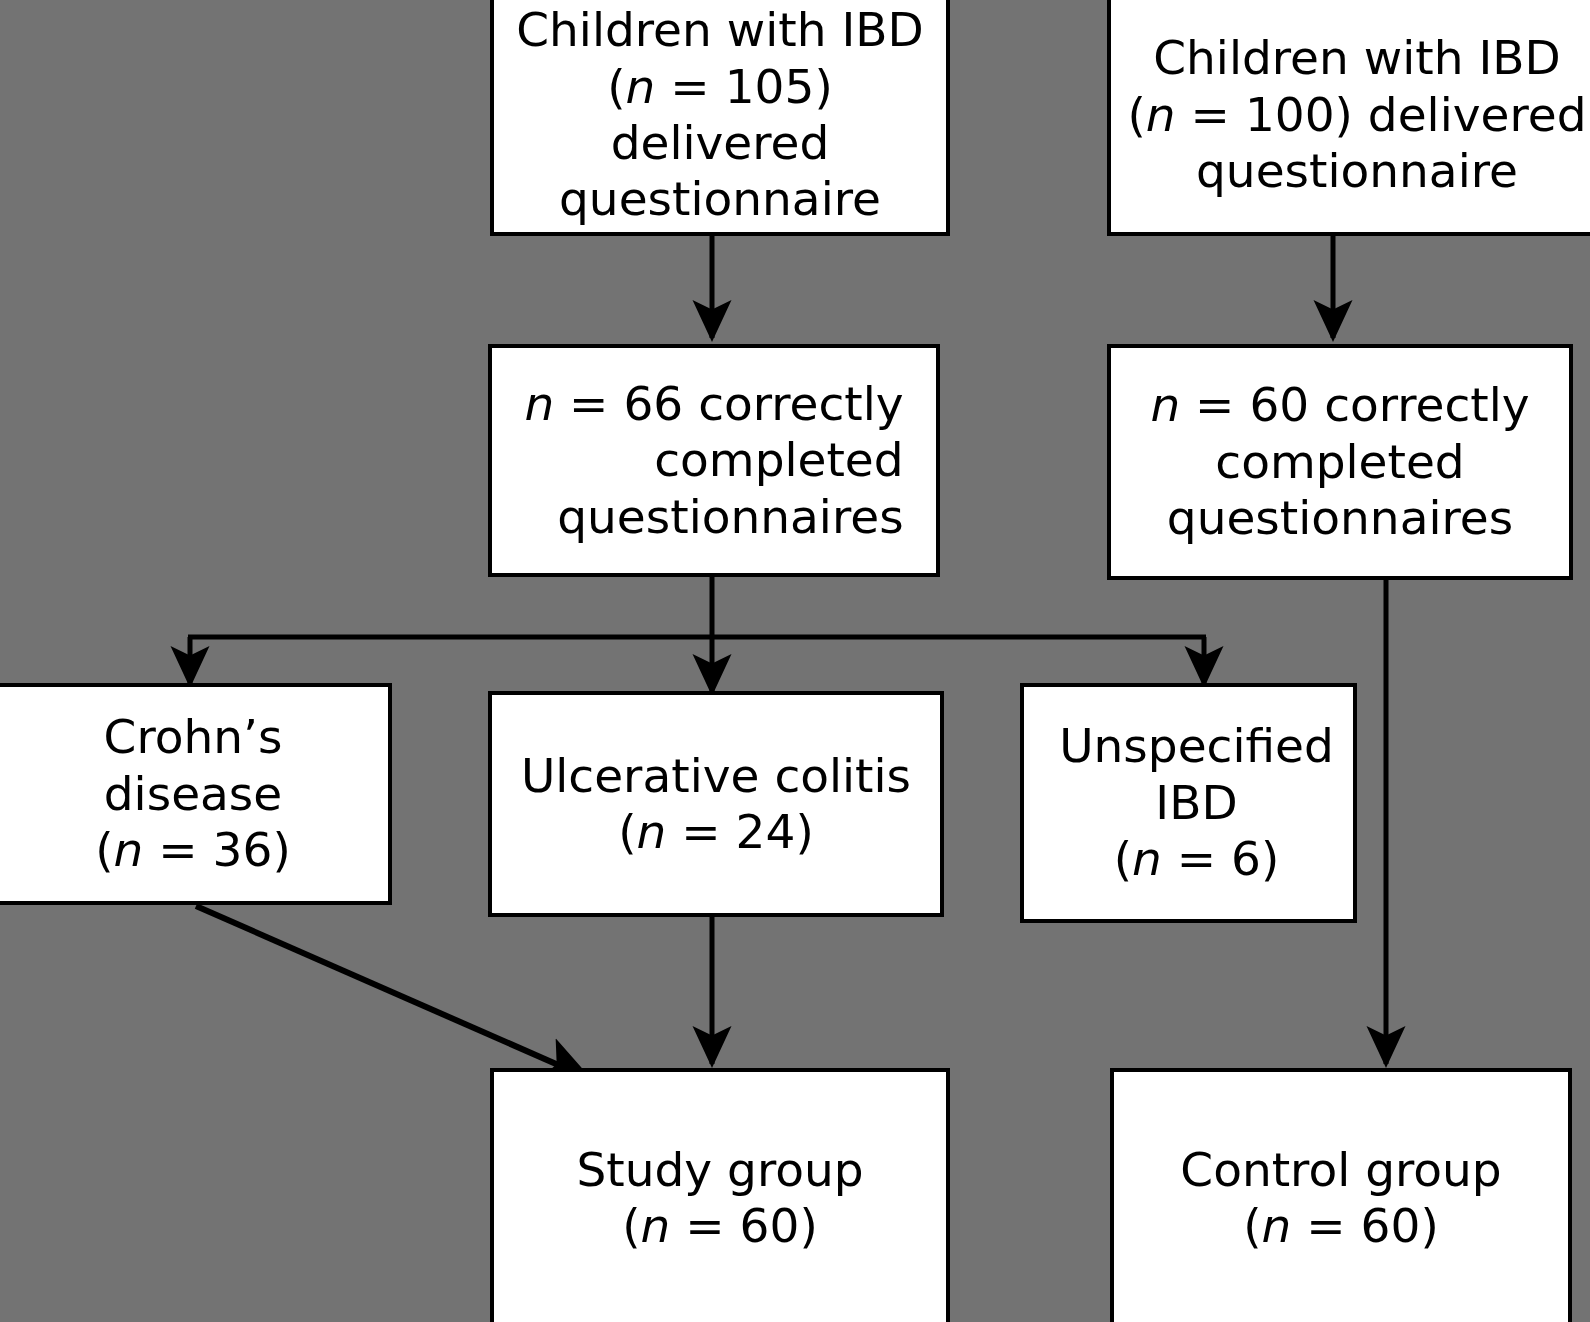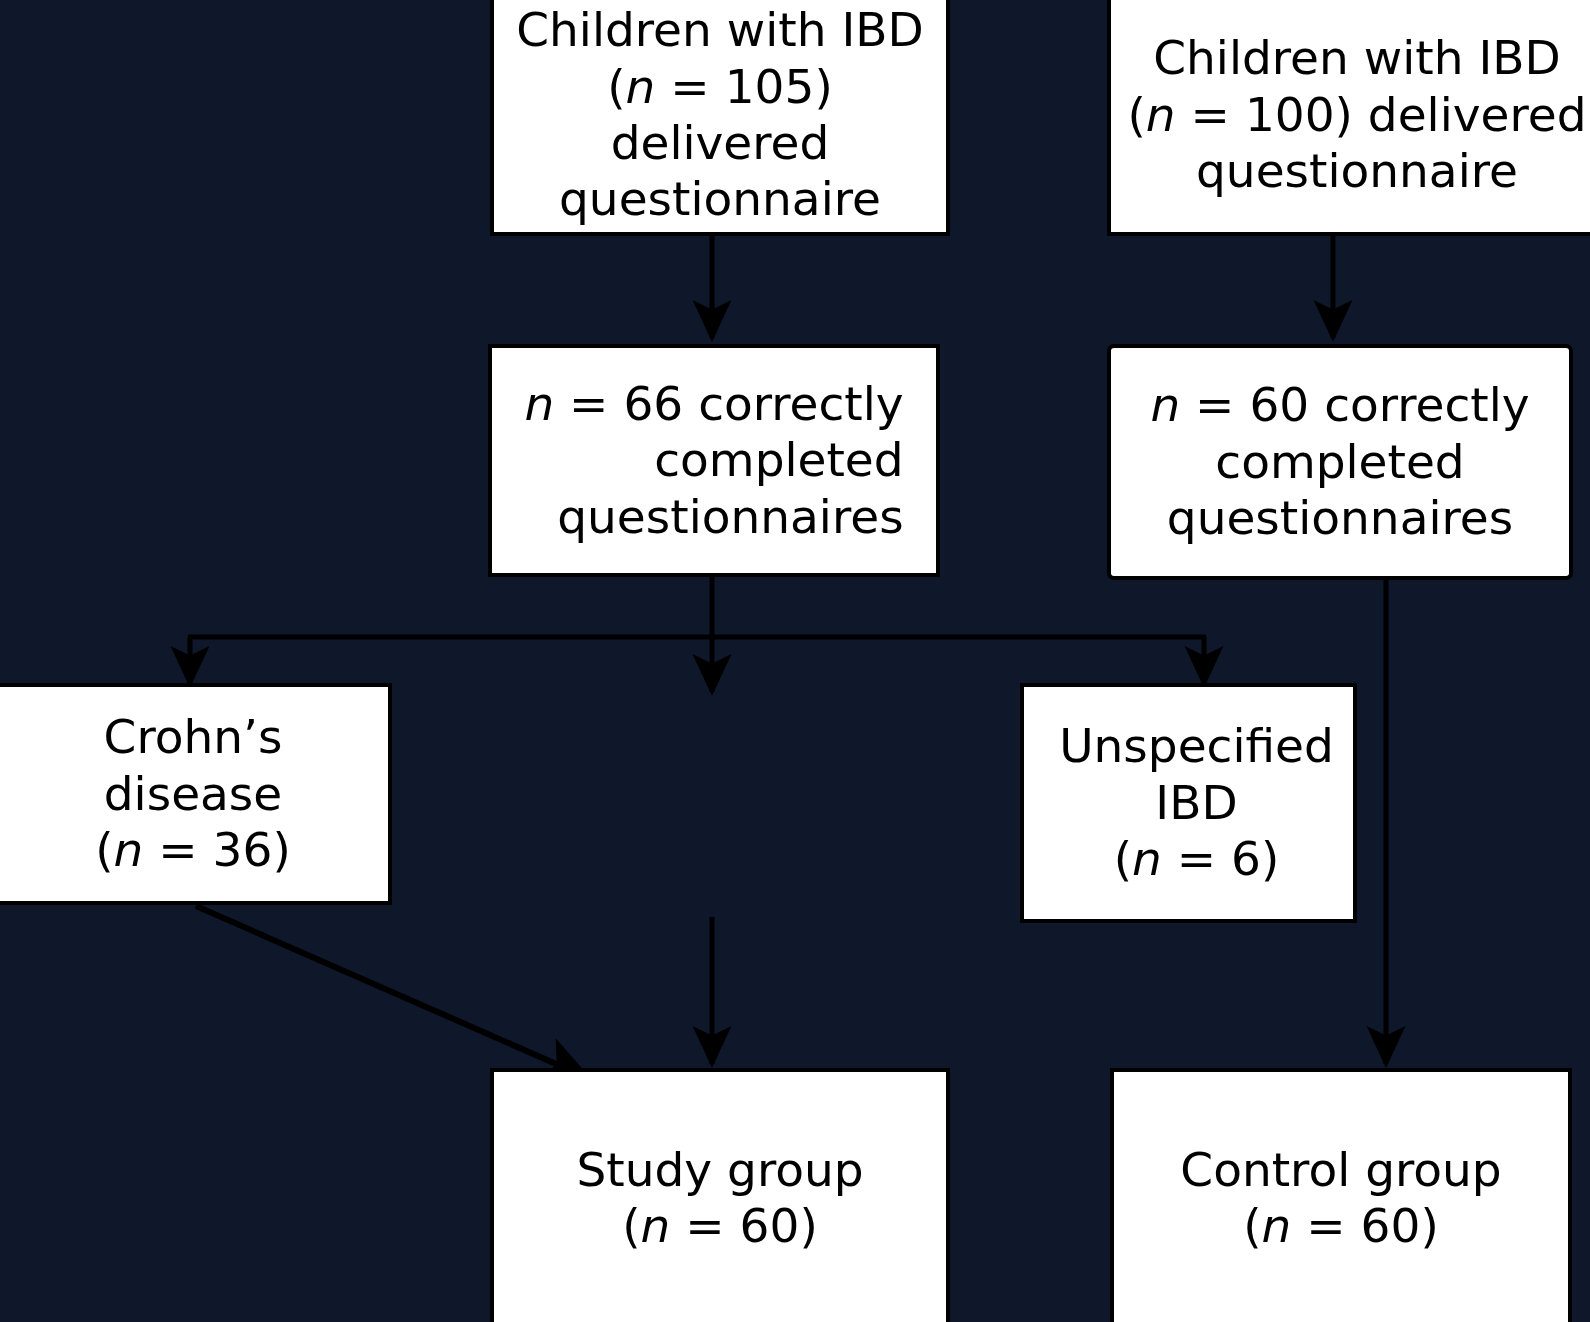--- a/index.html
+++ b/index.html
@@ -8,21 +8,21 @@
     padding: 0;
     background: #ffffff;
   }
   body {
     font-family: "DejaVu Sans", sans-serif;
   }
   #flow-root {
     position: relative;
     width: 1590px;
     height: 1322px;
-    background: #0f172a;
+    background: #737373;
     overflow: hidden;
   }
   #flow-svg {
     position: absolute;
     left: 0;
     top: 0;
     width: 1590px;
     height: 1322px;
   }
   .node {
@@ -46,21 +46,21 @@
     white-space: pre-line;
   }
   .node em, .node i {
     font-style: italic;
   }
 
   
   #node-delivered-study   { left: 490px;  top: -6px;   width: 460px; height: 242px; }
   #node-delivered-control { left: 1107px; top: -6px;   width: 500px; height: 242px; }
   #node-completed-study   { left: 488px;  top: 344px;  width: 452px; height: 233px; text-align: right; }
-  #node-completed-control { left: 1107px; top: 344px;  width: 466px; height: 236px; border-radius: 7px; }
+  #node-completed-control { left: 1107px; top: 344px;  width: 466px; height: 236px; }
   #node-crohns            { left: -6px;   top: 683px;  width: 398px; height: 222px; }
   #node-ulcerative        { left: 488px;  top: 691px;  width: 456px; height: 226px; }
   #node-unspecified       { left: 1020px; top: 683px;  width: 337px; height: 240px; }
   #node-study-group       { left: 490px;  top: 1068px; width: 460px; height: 260px; }
   #node-control-group     { left: 1110px; top: 1068px; width: 462px; height: 260px; }
 
   #node-unspecified .txt { padding-left: 26px; }
 </style>
 </head>
 <body>
@@ -130,20 +130,24 @@
     <span class="txt"><em>n</em> = 60 correctly
 completed
 questionnaires</span>
   </div>
 
   <div class="node" id="node-crohns">
     <span class="txt">Crohn’s disease
 (<em>n</em> = 36)</span>
   </div>
 
+  <div class="node" id="node-ulcerative">
+    <span class="txt">Ulcerative colitis
+(<em>n</em> = 24)</span>
+  </div>
 
   <div class="node" id="node-unspecified">
     <span class="txt">Unspecified
 IBD
 (<em>n</em> = 6)</span>
   </div>
 
   <div class="node" id="node-study-group">
     <span class="txt">Study group
 (<em>n</em> = 60)</span>

